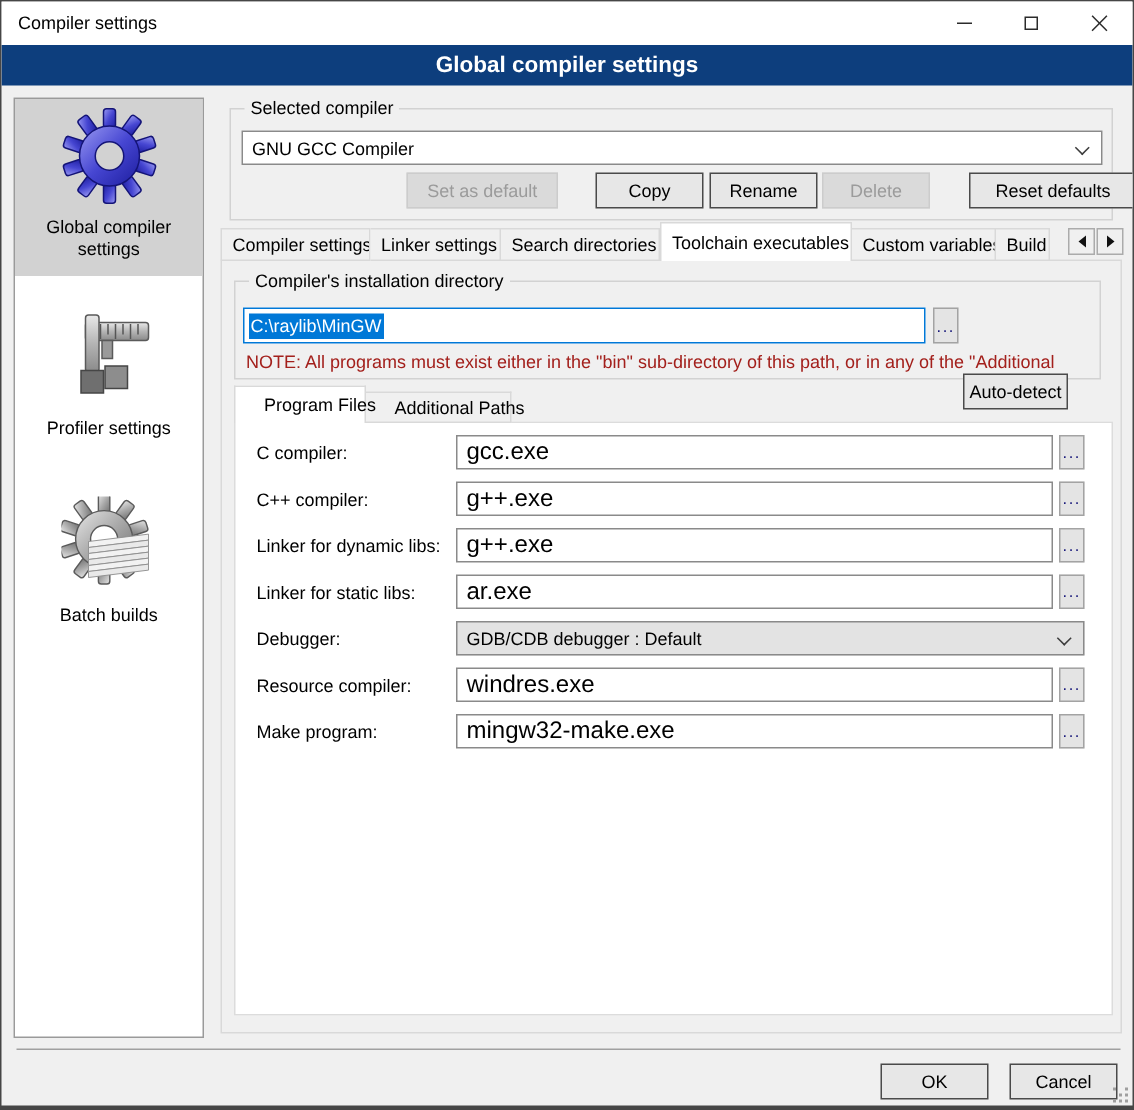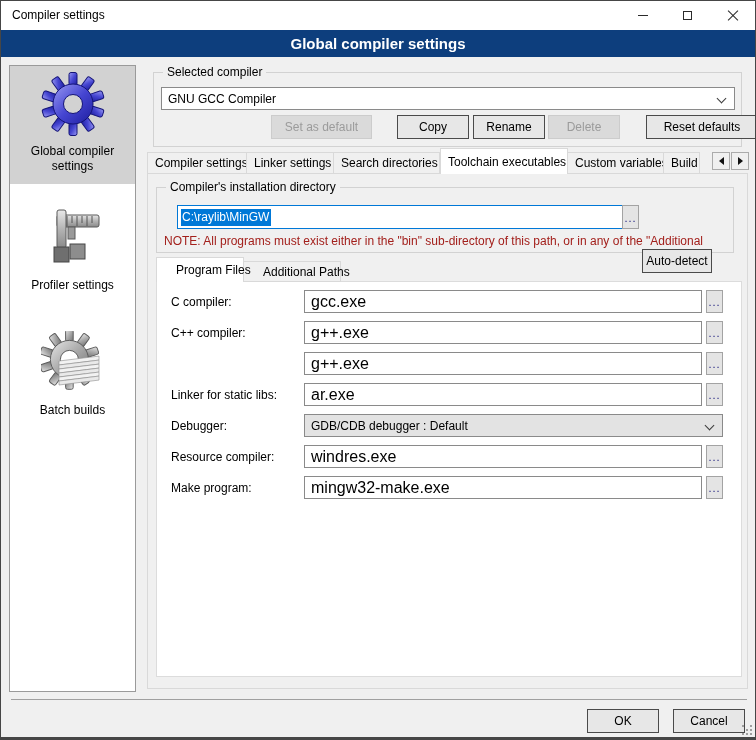--- a/index.html
+++ b/index.html
@@ -54,21 +54,21 @@
   .tab{height:22px;background:#f0f0f0;border:1px solid #d9d9d9;border-left-width:0;
     display:flex;align-items:center;justify-content:flex-start;padding:0 7px;white-space:nowrap;overflow:hidden;}
   .tab:first-child{border-left-width:1px;}
   .tab.active{height:26px;background:#fff;border-left-width:1px;border-bottom:none;z-index:3;}
   .tab-arrows{position:absolute;left:711px;top:151px;display:flex;gap:1px;z-index:4;}
   .arrow-btn{width:18px;height:18px;background:#f0f0f0;border:1px solid #ababab;display:flex;align-items:center;justify-content:center;padding:0;}
   .tri-left{width:0;height:0;border-top:4px solid transparent;border-bottom:4px solid transparent;border-right:5px solid #111;}
   .tri-right{width:0;height:0;border-top:4px solid transparent;border-bottom:4px solid transparent;border-left:5px solid #111;}
   .tab-panel{position:absolute;left:146px;top:172px;width:601px;height:516px;border:1px solid #d9d9d9;background:#f0f0f0;}
   
-  .path-input{position:absolute;left:176px;top:204px;width:455px;height:24px;background:#fff;border:1px solid #0078d7;
+  .path-input{position:absolute;left:161px;top:204px;width:455px;height:24px;background:#fff;border:1px solid #0078d7;
     display:flex;align-items:center;padding-left:3px;white-space:nowrap;overflow:hidden;}
   .selected-text{background:#0078d7;color:#fff;padding:1px 2px 2px 1px;}
   .note-text{position:absolute;left:163px;top:233px;width:567px;color:#a3201c;white-space:nowrap;overflow:hidden;}
   
   .subtabstrip{position:absolute;left:155px;top:256px;height:25px;display:flex;align-items:flex-end;z-index:2;}
   .subtab{height:21px;background:#f0f0f0;border:1px solid #d9d9d9;border-left-width:0;
     display:flex;align-items:center;padding:0 19px;white-space:nowrap;}
   .subtab:first-child{border-left-width:1px;}
   .subtab.active{height:25px;background:#fff;border-left-width:1px;border-bottom:none;z-index:3;}
   .inner-panel{position:absolute;left:155px;top:280px;width:586px;height:396px;background:#fff;border:1px solid #dcdcdc;}
@@ -233,20 +233,21 @@
   <div class="inner-panel"></div>
 
   <div class="field-label" style="left:170px;top:289px;">C compiler:</div>
   <input class="text-input" style="left: 303px; top: 289px; width: 398px;" value="gcc.exe">
   <button class="browse-btn" style="left:705px;top:289px;height:23px;">...</button>
 
   <div class="field-label" style="left:170px;top:320px;">C++ compiler:</div>
   <input class="text-input" style="left: 303px; top: 320px; width: 398px;" value="g++.exe">
   <button class="browse-btn" style="left:705px;top:320px;height:23px;">...</button>
 
+  <div class="field-label" style="left:170px;top:351px;">Linker for dynamic libs:</div>
   <input class="text-input" style="left: 303px; top: 351px; width: 398px;" value="g++.exe">
   <button class="browse-btn" style="left:705px;top:351px;height:23px;">...</button>
 
   <div class="field-label" style="left:170px;top:382px;">Linker for static libs:</div>
   <input class="text-input" style="left: 303px; top: 382px; width: 398px;" value="ar.exe">
   <button class="browse-btn" style="left:705px;top:382px;height:23px;">...</button>
 
   <div class="field-label" style="left:170px;top:413px;">Debugger:</div>
   <div class="combo gray" style="left:303px;top:413px;width:419px;height:23px;">
     <span>GDB/CDB debugger : Default</span>

